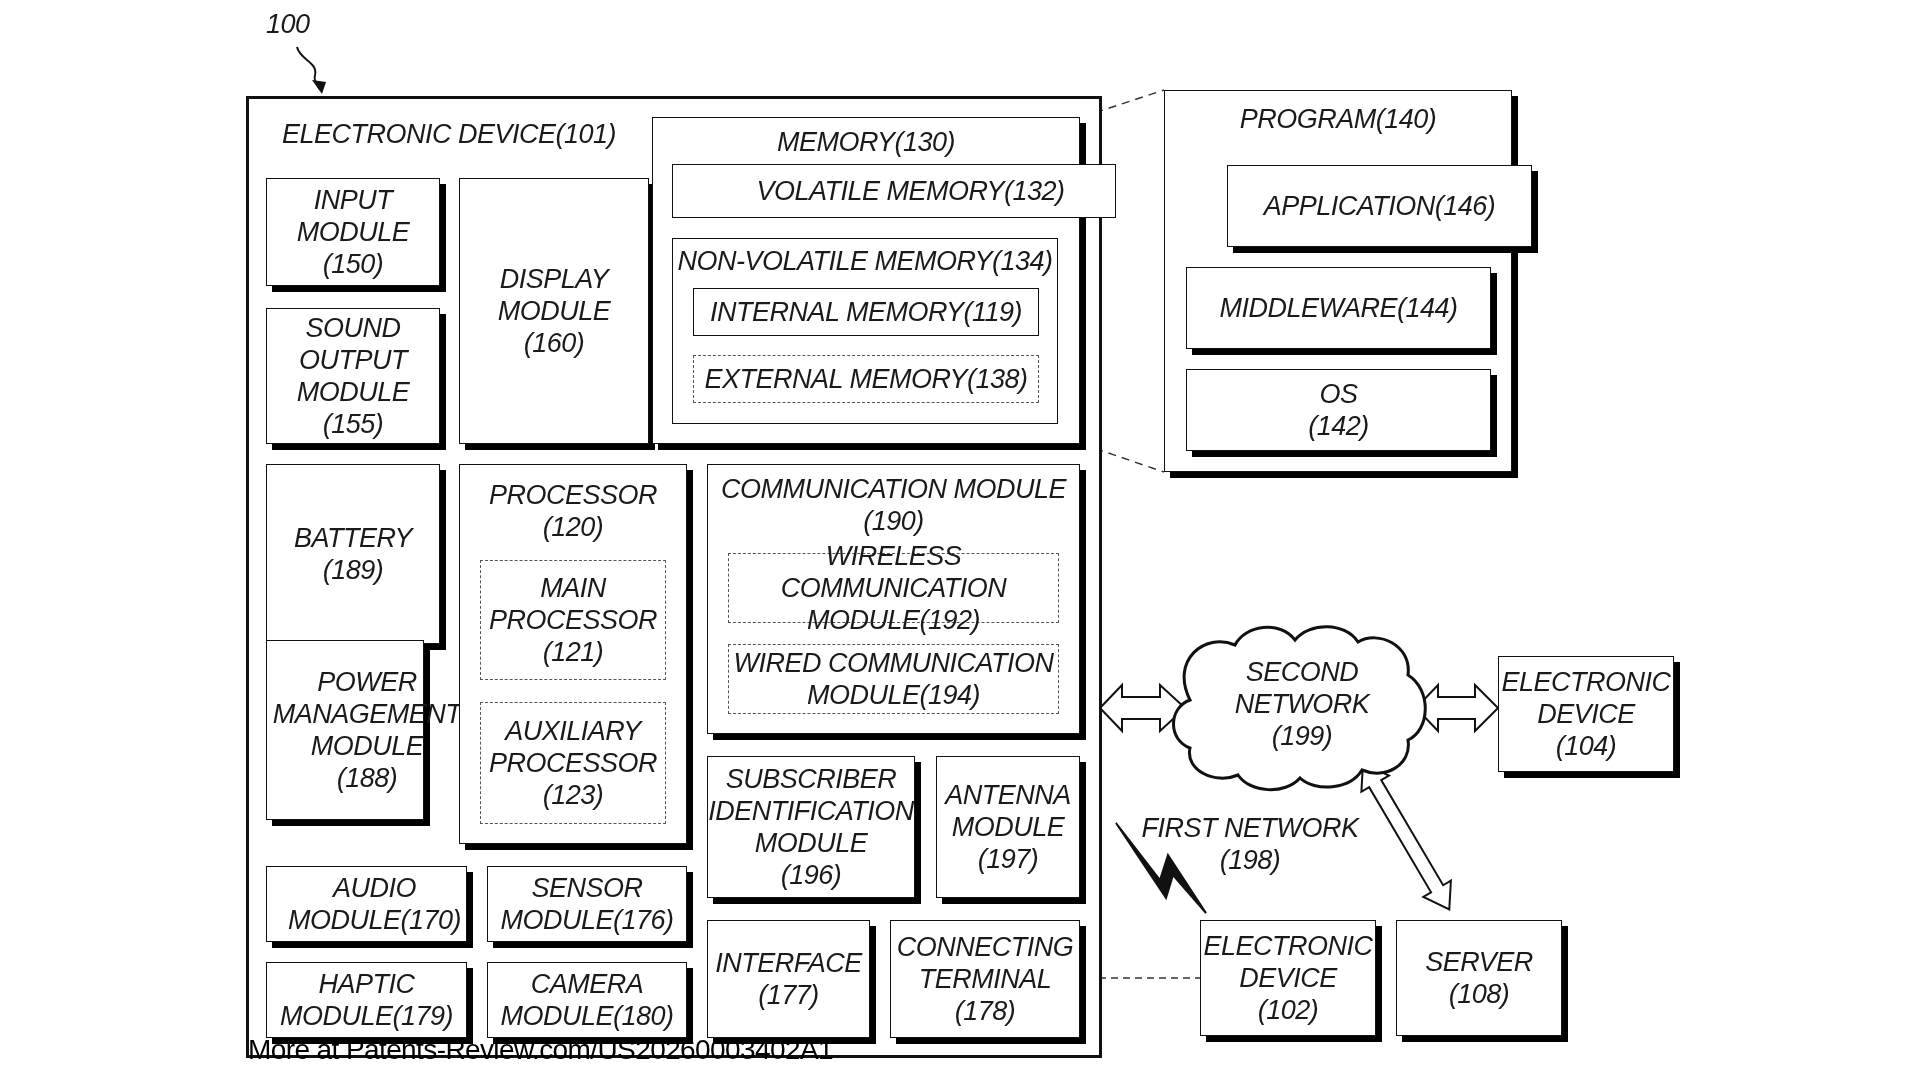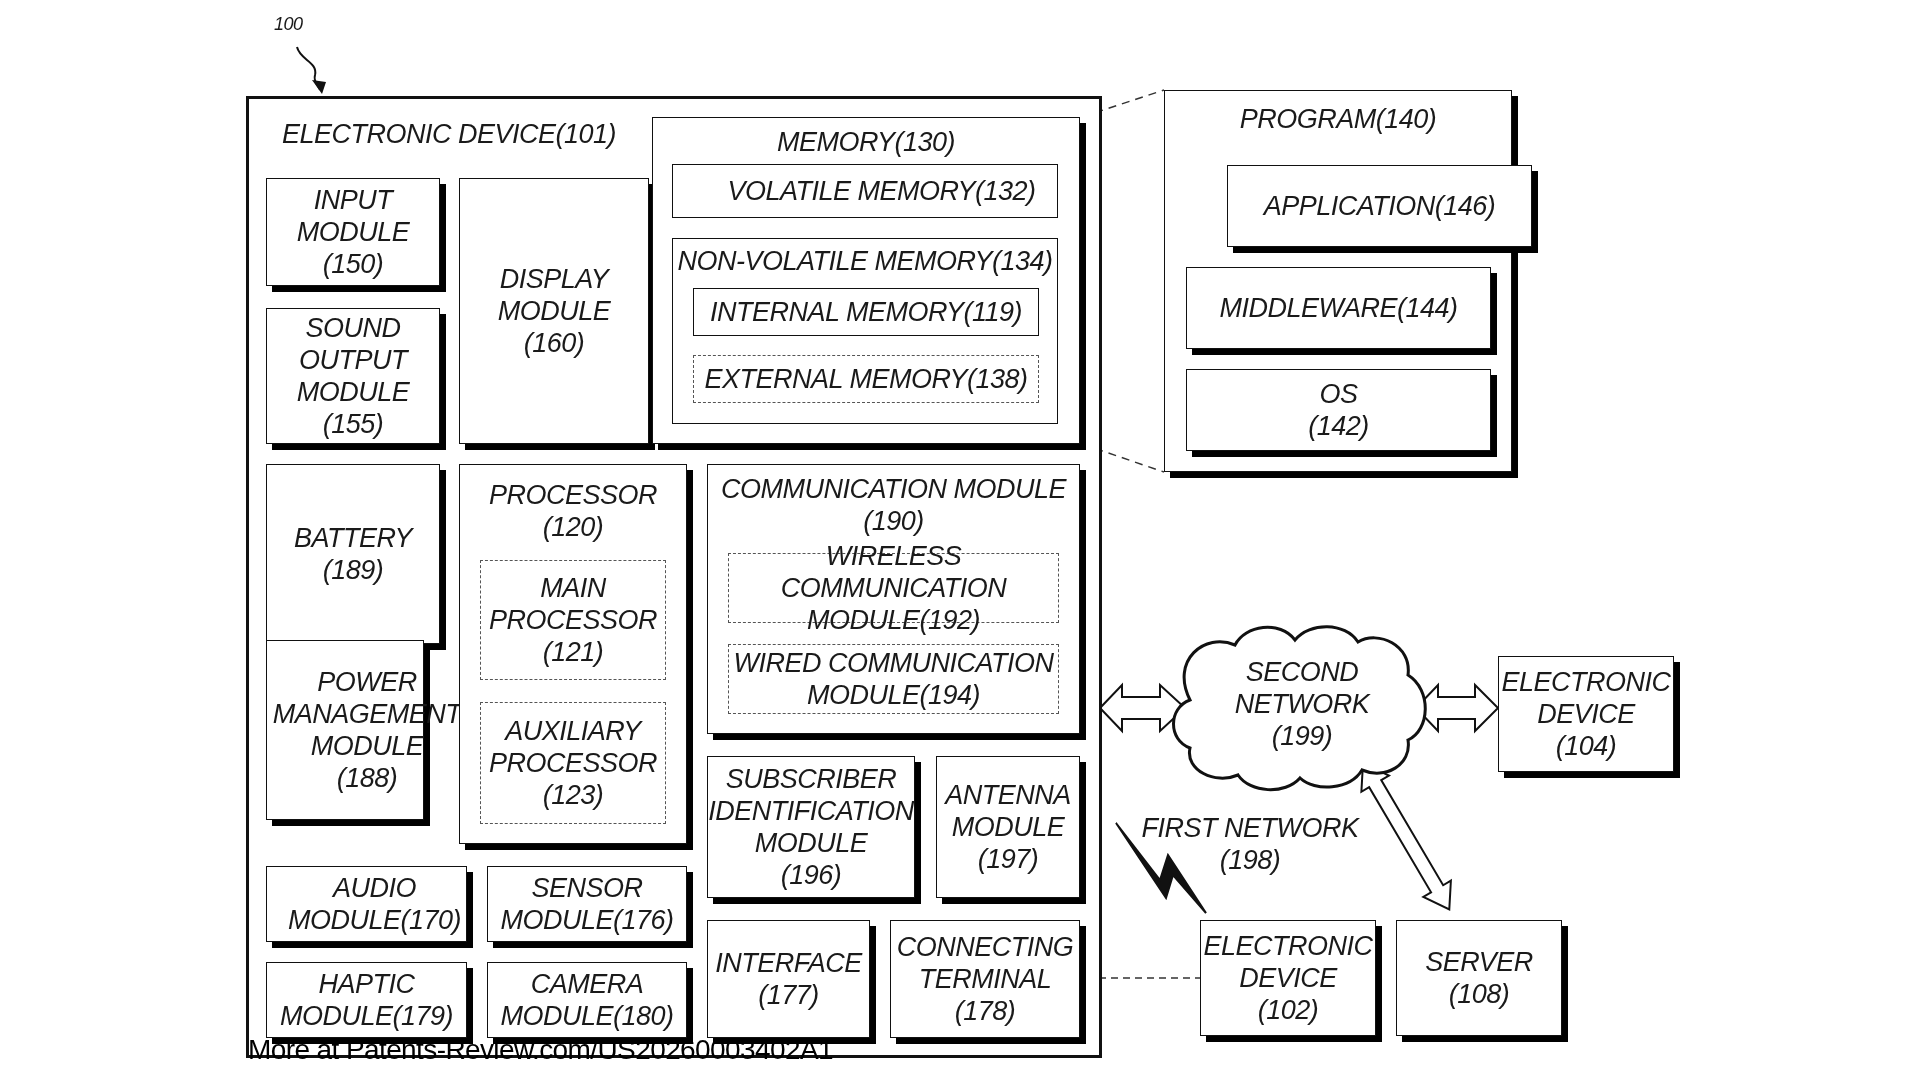--- a/index.html
+++ b/index.html
@@ -47,21 +47,21 @@
     C1350 790, 1315 792, 1300 778
     C1285 795, 1250 793, 1238 775
     C1215 785, 1185 770, 1190 748
     C1168 740, 1168 708, 1190 700 Z" fill="#fff" stroke="#111" stroke-width="3"></path>
 
   <polygon points="1116,823 1160,880 1168,855 1206,913 1173,875 1166,898" fill="#111" stroke="#111" stroke-width="2"></polygon>
 
   <line x1="1087" y1="978" x2="1200" y2="978" stroke="#333" stroke-width="1.5" stroke-dasharray="7,5"></line>
 </svg>
 
-<div class="abs lbl" style="left:274px; top:8px; font-size:18px;">100</div>
+<div class="abs lbl" style="left:266px; top:8px; font-size:27px;">100</div>
 
 <div class="box plain top" style="left:246px; top:96px; width:856px; height:962px; border:3px solid #111; box-shadow:none; align-items:flex-start;">
 </div>
 <div class="abs lbl" style="left:282px; top:118px;">ELECTRONIC DEVICE(101)</div>
 
 <div class="box" style="left:266px; top:178px; width:174px; height:108px;">
   <span class="lbl">INPUT
 MODULE
 (150)</span>
 </div>
@@ -115,21 +115,21 @@
 MODULE(179)</span>
 </div>
 <div class="box" style="left:487px; top:962px; width:200px; height:76px;">
   <span class="lbl">CAMERA
 MODULE(180)</span>
 </div>
 
 <div class="box top" style="left:652px; top:117px; width:428px; height:327px; padding-top:8px;">
   <span class="lbl">MEMORY(130)</span>
 </div>
-<div class="box plain" style="left:672px; top:164px; width:386px; height:54px;padding-left:33px;">
+<div class="box plain" style="left:672px; top:164px; width:444px; height:54px;padding-left:33px;">
   <span class="lbl">VOLATILE MEMORY(132)</span>
 </div>
 <div class="box plain top" style="left:672px; top:238px; width:386px; height:186px; padding-top:6px;">
   <span class="lbl">NON-VOLATILE MEMORY(134)</span>
 </div>
 <div class="box plain" style="left:693px; top:288px; width:346px; height:48px;">
   <span class="lbl">INTERNAL MEMORY(119)</span>
 </div>
 <div class="box dash" style="left:693px; top:355px; width:346px; height:48px;">
   <span class="lbl">EXTERNAL MEMORY(138)</span>

